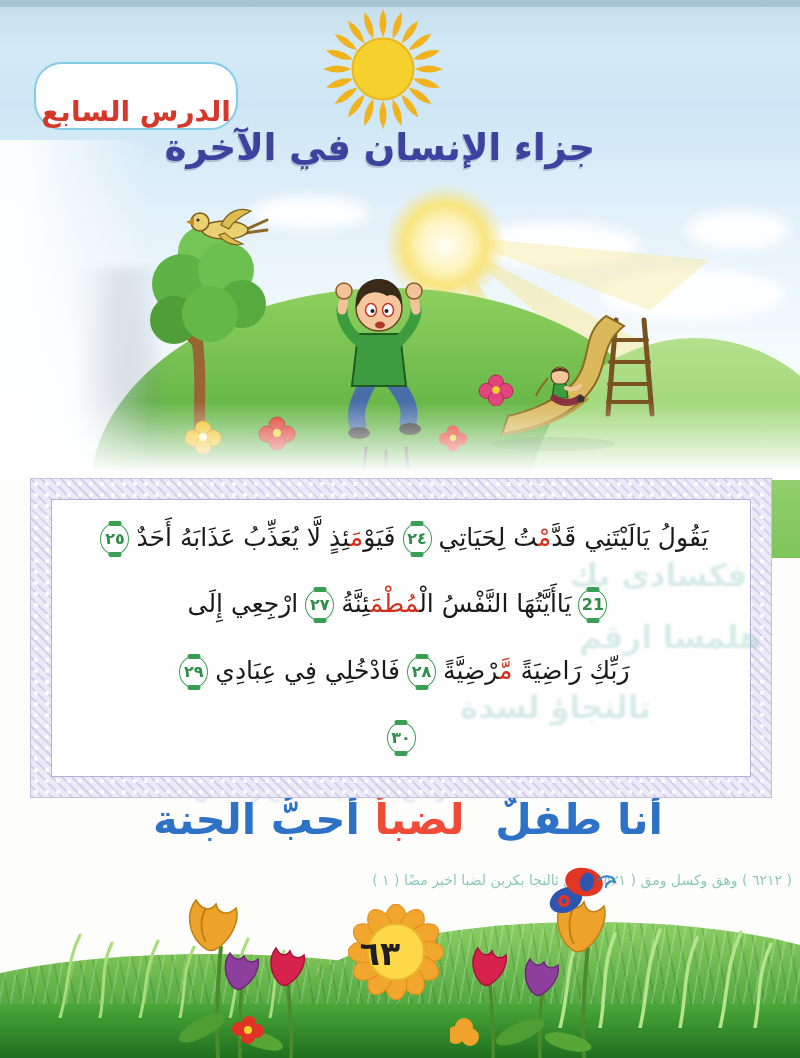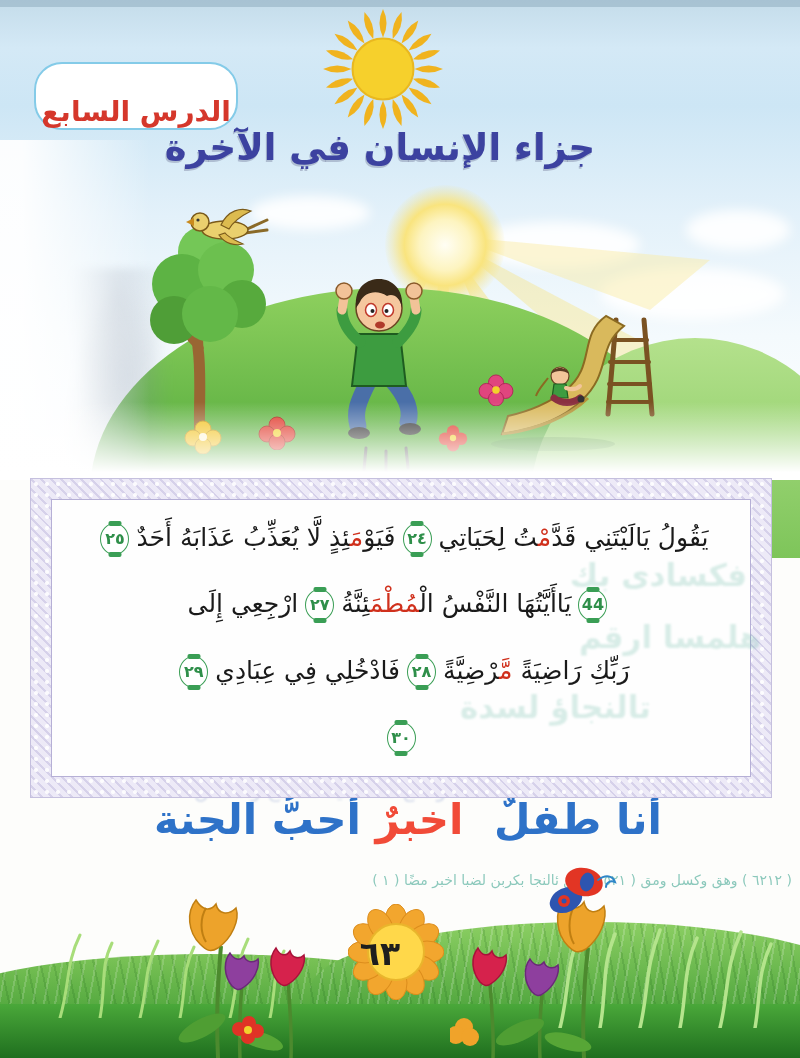--- a/index.html
+++ b/index.html
@@ -255,39 +255,39 @@
     <div class="qghost" style="right:24px;top:78px;">فكسادى بك</div>
     <div class="qghost" style="right:10px;top:140px;">هلمسا ارقم</div>
     <div class="qghost" style="right:120px;top:210px;">تالنجاؤ لسدة</div>
     <div class="qtext" id="qtext">
         <div class="q-line"><span class="q-ink">يَقُولُ يَالَيْتَنِي قَدَّ</span><span class="q-red">مْ</span><span class="q-ink">تُ لِحَيَاتِي</span><span class="ayah">
             <span class="ayah-n">٢٤</span>
           </span><span class="q-ink">فَيَوْ</span><span class="q-red">مَ</span><span class="q-ink">ئِذٍ لَّا يُعَذِّبُ عَذَابَهُ أَحَدٌ</span><span class="ayah">
             <span class="ayah-n">٢٥</span>
           </span></div>
         <div class="q-line"><span class="ayah">
-            <span class="ayah-n">44</span>
+            <span class="ayah-n">21</span>
           </span><span class="q-ink">يَاأَيَّتُهَا النَّفْسُ الْ</span><span class="q-red">مُطْمَ</span><span class="q-ink">ئِنَّةُ</span><span class="ayah">
             <span class="ayah-n">٢٧</span>
           </span><span class="q-ink">ارْجِعِي إِلَى</span></div>
         <div class="q-line"><span class="q-ink">رَبِّكِ رَاضِيَةً</span><span class="q-red"> مَّ</span><span class="q-ink">رْضِيَّةً</span><span class="ayah">
             <span class="ayah-n">٢٨</span>
           </span><span class="q-ink">فَادْخُلِي فِي عِبَادِي</span><span class="ayah">
             <span class="ayah-n">٢٩</span>
           </span></div>
         <div class="q-line"><span class="ayah">
             <span class="ayah-n">٣٠</span>
           </span></div>
       </div>
   </div>
 
   <div class="abs ghost-under">وصنع لنا الصيد لمفتاح والحضن</div>
 
   <div class="abs slogan">
-    <span class="blue">أنا طفلٌ </span><span class="red">اخبرٌ</span><span class="blue"> أحبُّ الجنة</span>
+    <span class="blue">أنا طفلٌ </span><span class="red">لضباٌ</span><span class="blue"> أحبُّ الجنة</span>
   </div>
 
   <div class="abs bleed-bottom">( ٦٢١٢ ) وهق وكسل ومق ( ٥٢١ ) وهق ئالنجا بكربن لضبا اخبر مضًا ( ١ )</div>
 
   <svg class="abs butterfly" viewBox="0 0 78 62">
     <ellipse cx="26" cy="40" rx="17" ry="12" fill="#2e55b0" transform="rotate(-25 26 40)"></ellipse>
     <circle cx="24" cy="41" r="6" fill="#e23524"></circle>
     <circle cx="24" cy="41" r="2.5" fill="#2e55b0"></circle>
     <ellipse cx="44" cy="22" rx="19" ry="14" fill="#e23524" transform="rotate(12 44 22)"></ellipse>
     <ellipse cx="47" cy="22" rx="7" ry="9.5" fill="#2e55b0" transform="rotate(12 47 22)"></ellipse>

